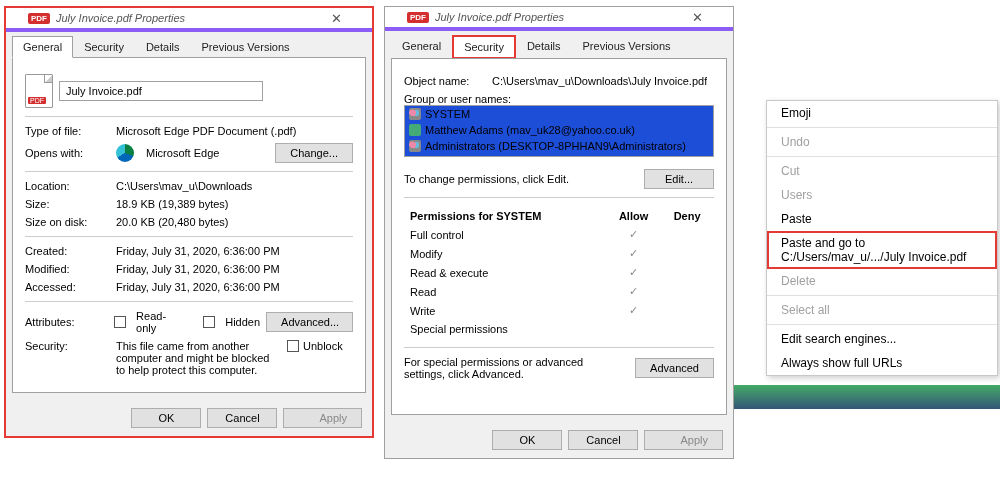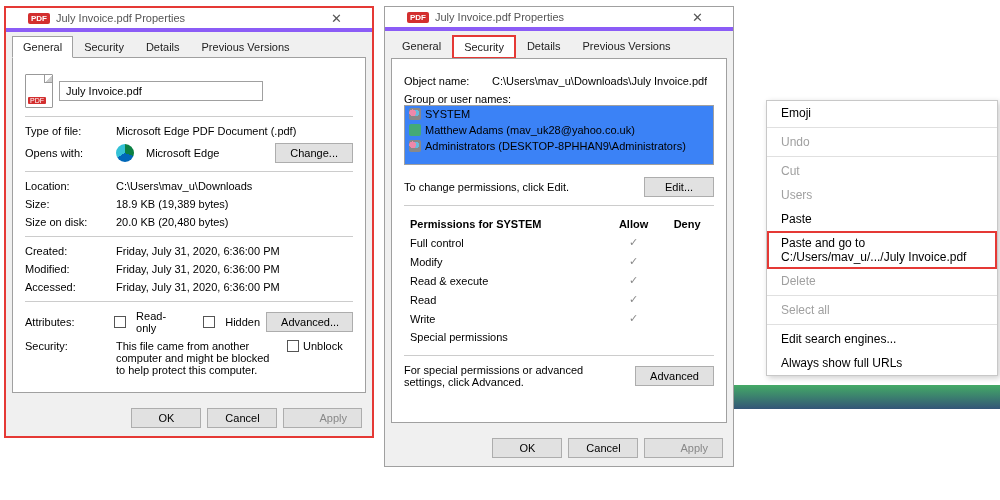--- a/index.html
+++ b/index.html
@@ -29,21 +29,21 @@
   }
   .pdf-badge {
     background: #d32f2f;
     color: #fff;
     font-size: 8px;
     font-weight: bold;
     padding: 1px 3px;
     border-radius: 2px;
     margin-right: 6px;
   }
-  .titlebar .title { color: #555; flex: 1; }
+  .titlebar .title { color: #555; flex: 1; font-style: italic; }
   .close-x {
     color: #555;
     font-size: 13px;
     padding: 0 8px;
     cursor: pointer;
   }
   .tabs {
     display: flex;
     padding: 4px 6px 0 6px;
     background: #f0f0f0;
@@ -121,22 +121,22 @@
     border-radius:50%;
     background: conic-gradient(#0b8043 0deg 110deg, #0067b8 110deg 240deg, #33c1d6 240deg 360deg);
     display:inline-block;
     vertical-align:middle;
     margin-right:6px;
   }
   .checkbox { width:12px; height:12px; border:1px solid #555; display:inline-block; margin-right:4px; vertical-align:middle; background:#fff;}
   .right-align { margin-left:auto; }
   .listbox {
     border:1px solid #a0a0a0;
-    background:#3b82f6;
-    height:60px;
+    background:#1d4ed8;
+    height:52px;
     overflow:auto;
     font-size:11px;
   }
   .listbox .item { padding:2px 4px; display:flex; align-items:center; gap:4px;}
   .user-icon { width:12px; height:12px; display:inline-block; }
   .user-icon.single { background:radial-gradient(circle at 50% 35%, #4a7 40%, transparent 41%), linear-gradient(#4a7,#4a7); border-radius:2px;}
   .user-icon.group { background:radial-gradient(circle at 30% 40%, #e8a 30%, transparent 31%), radial-gradient(circle at 60% 40%, #6bd 30%, transparent 31%), linear-gradient(#888,#888); border-radius:2px;}
   .perm-table { width:100%; font-size:11px; }
   .perm-table th { text-align:center; font-weight:bold; color:#000; padding:2px 4px;}
   .perm-table td { padding:2px 4px; }

